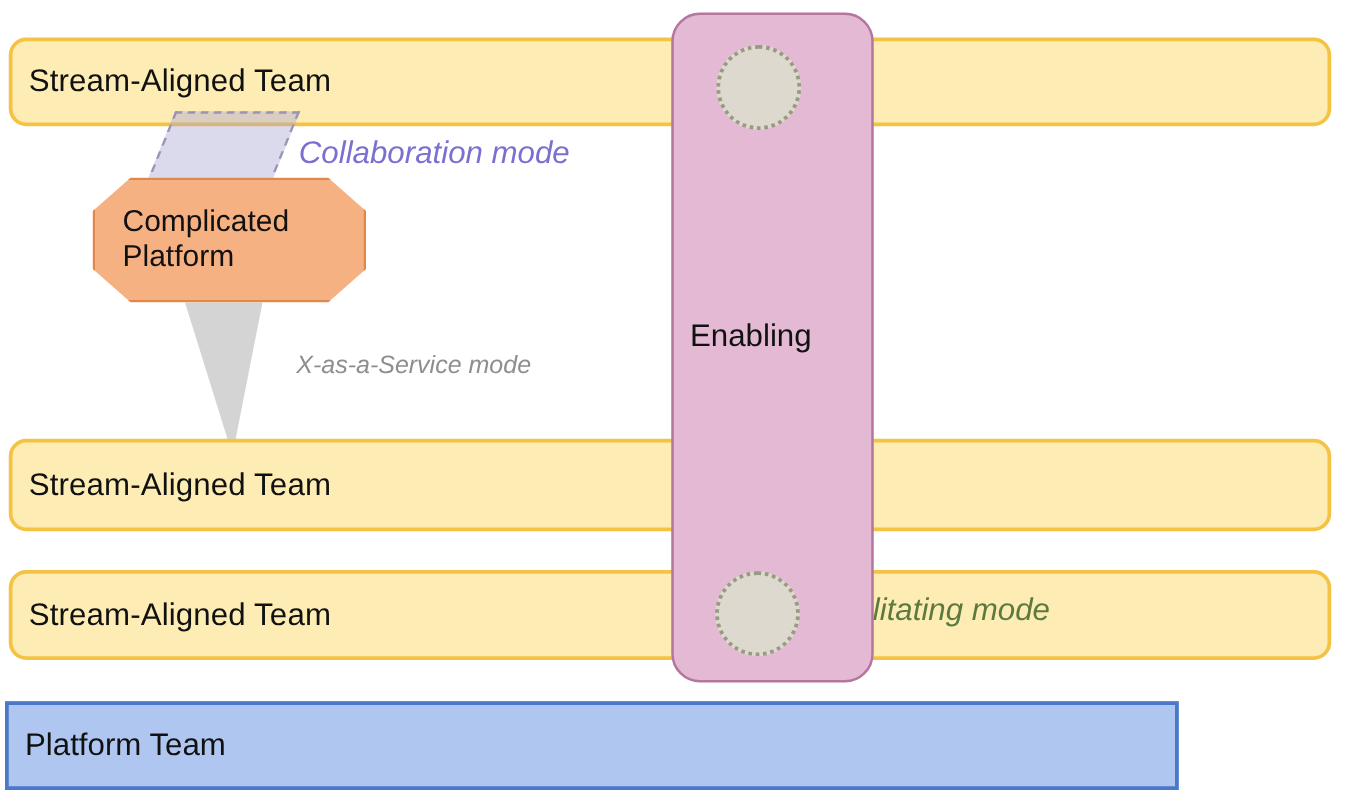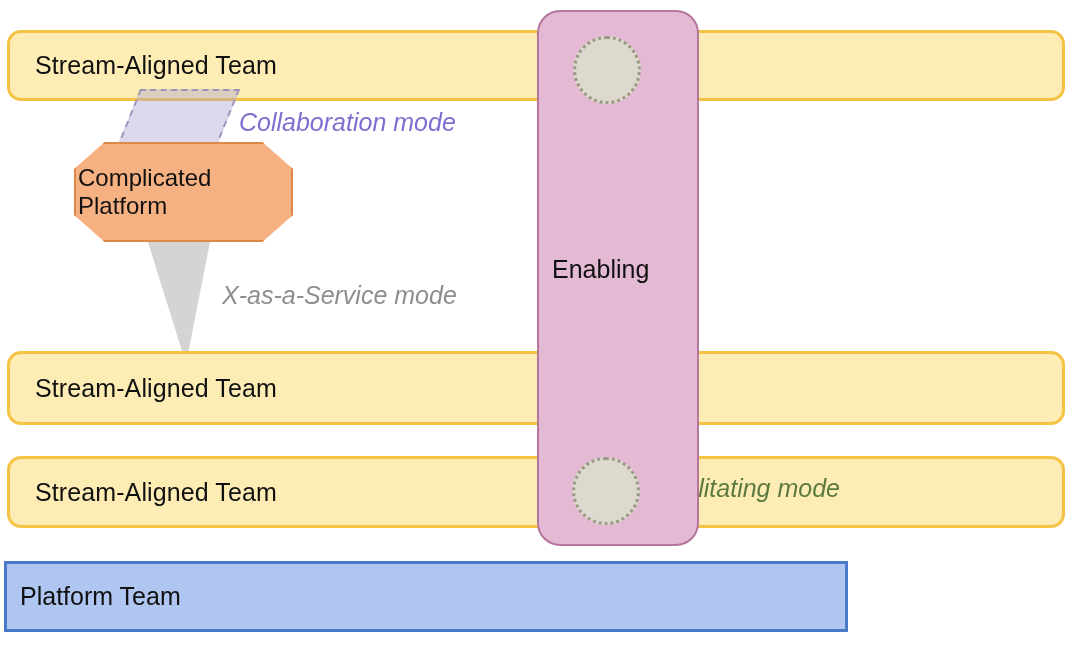--- a/index.html
+++ b/index.html
@@ -25,36 +25,36 @@
     box-sizing: border-box;
     background: #fdecb4;
     border: 3px solid #f5c343;
     border-radius: 14px;
     display: flex;
     align-items: center;
   }
   .team-bar .bar-label {
     font-size: 25px;
     color: #111111;
-    padding-left: 25px;
+    padding-left: 13px;
     letter-spacing: 0.1px;
     white-space: nowrap;
   }
 
   #bar-stream-1 { left: 7px;  top: 30px;  width: 1058px; height: 71px; }
   #bar-stream-2 { left: 7px;  top: 351px; width: 1058px; height: 74px; }
   #bar-stream-3 { left: 7px;  top: 456px; width: 1058px; height: 72px; }
 
   
   #bar-platform {
     position: absolute;
     box-sizing: border-box;
     left: 4px;
     top: 561px;
-    width: 844px;
+    width: 939px;
     height: 71px;
     background: #aec6f0;
     border: 3px solid #4a79c9;
     border-radius: 0;
     display: flex;
     align-items: center;
   }
   #bar-platform .bar-label {
     font-size: 25px;
     color: #111111;
@@ -90,21 +90,21 @@
   }
   #complicated-subsystem .subsystem-label {
     position: absolute;
     left: 0;
     top: 0;
     width: 100%;
     height: 100%;
     display: flex;
     flex-direction: column;
     justify-content: center;
-    padding-left: 4px;
+    padding-left: 24px;
     box-sizing: border-box;
     font-size: 24px;
     line-height: 1.17;
     color: #111111;
   }
 
   
   #collaboration-parallelogram {
     position: absolute;
     left: 126px;
@@ -124,23 +124,23 @@
     font-weight: normal;
     white-space: nowrap;
   }
   #label-collaboration-mode {
     left: 239px;
     top: 108px;
     font-size: 25px;
     color: #7b6fd0;
   }
   #label-xaas-mode {
-    left: 222px;
+    left: 237px;
     top: 281px;
-    font-size: 25px;
+    font-size: 20px;
     color: #8e8e8e;
   }
   #label-facilitating-mode {
     left: 651px;
     top: 474px;
     font-size: 25px;
     color: #5c7a3f;
   }
 
   

